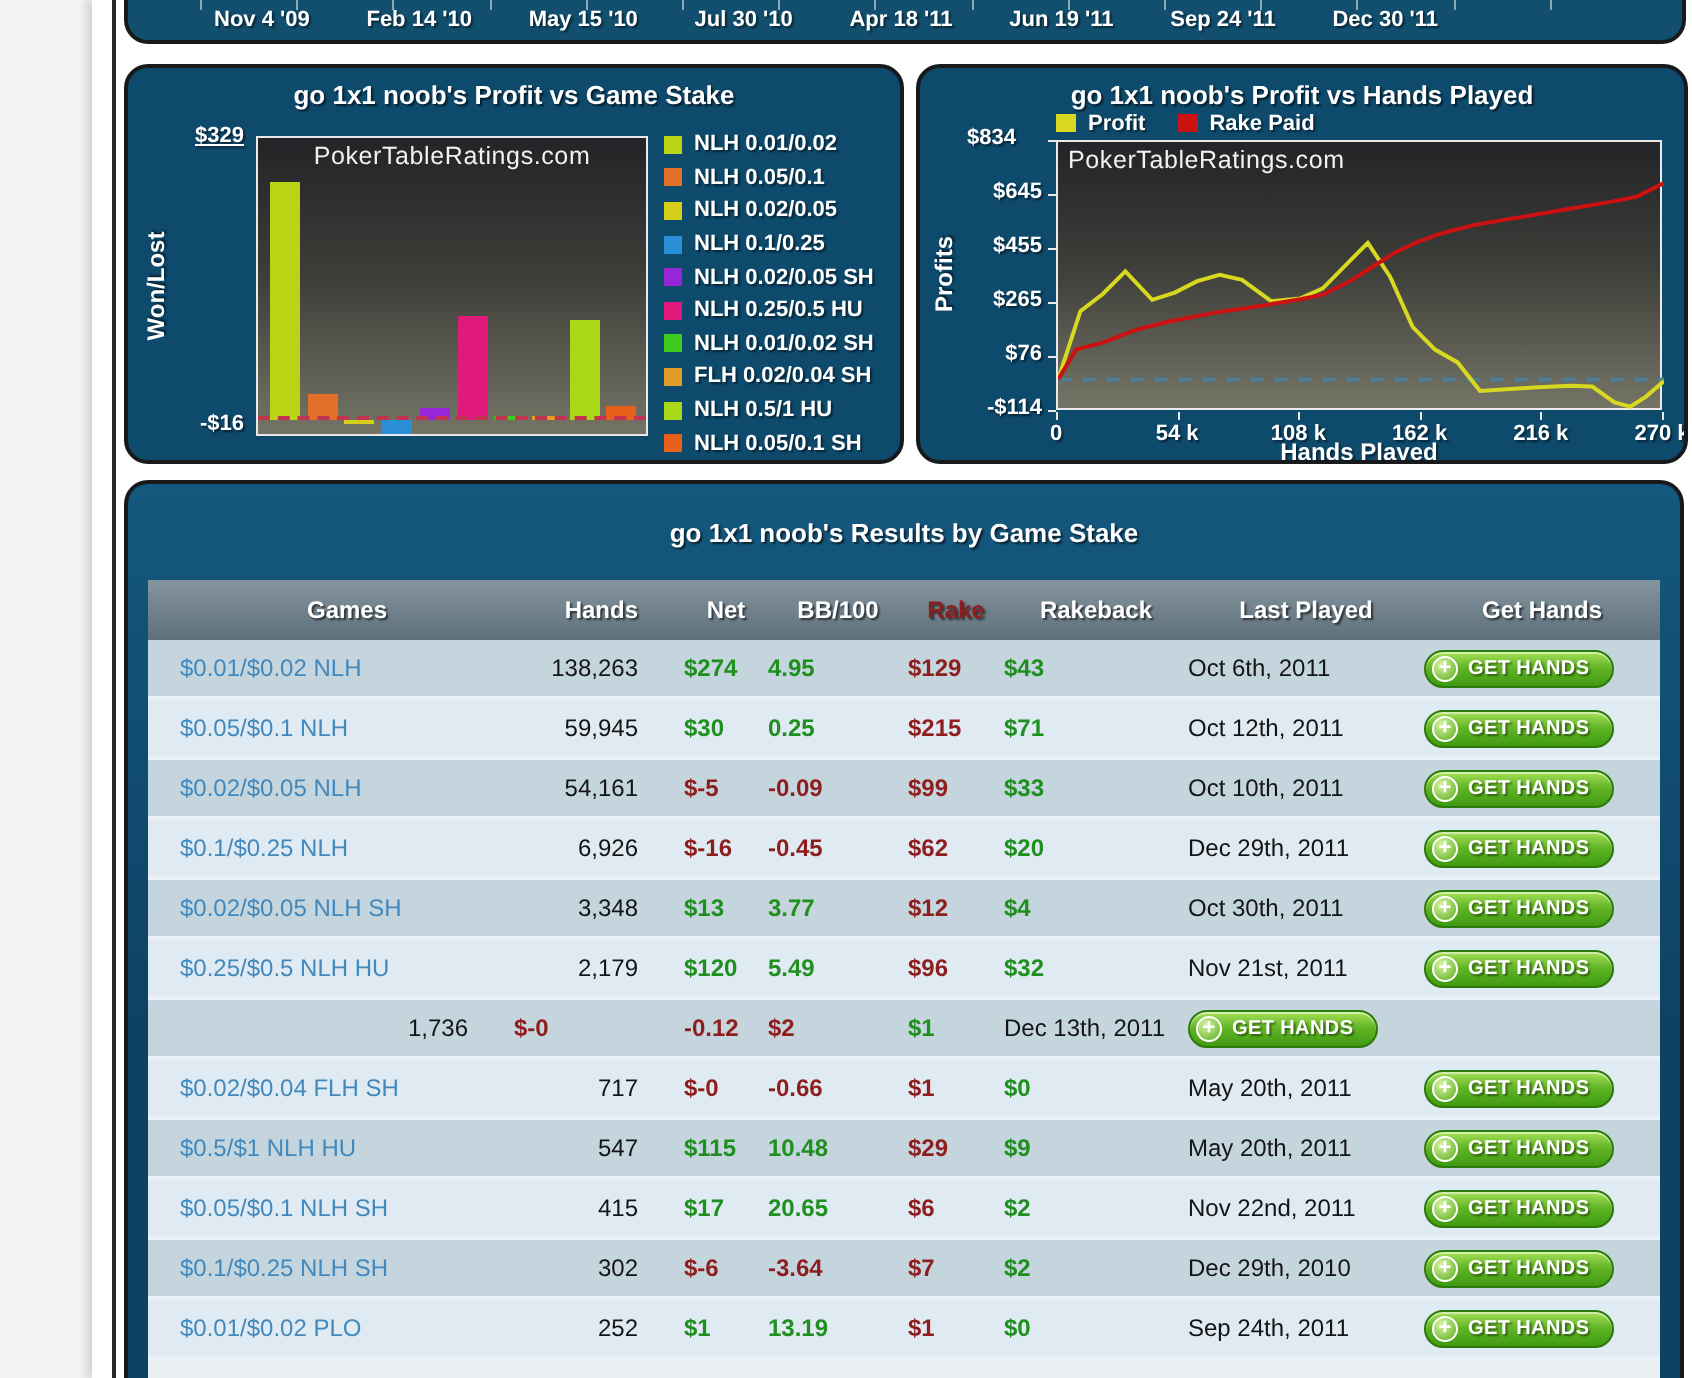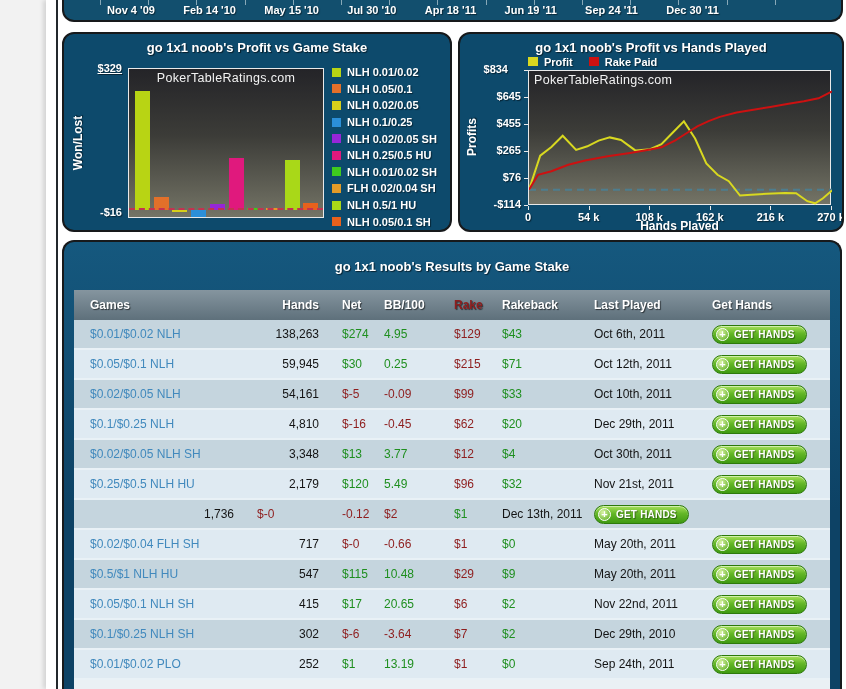--- a/index.html
+++ b/index.html
@@ -61,31 +61,31 @@
   
   .table-panel { position:absolute; left:4px; top:240px; width:780px; height:449px; background:#0e4a6c;
                  background:linear-gradient(180deg,#15587e 0%,#0d4265 60%); border:2px solid #17191b;
                  border-bottom:none; border-radius:12px 12px 0 0; overflow:hidden; }
   .table-title { height:48px; line-height:50px; text-align:center; color:#fff; font-size:13px; font-weight:bold;
                  text-shadow:1px 1px 1px rgba(0,0,0,.6); }
   .table-frame { margin:0 10px; background:#5c6e79; }
   .tgrid { display:grid; grid-template-columns:183px 85px 42px 70px 48px 92px 118px 1fr; align-items:center; }
   .thead { height:30px; background:linear-gradient(180deg,#85959f 0%,#5e707b 100%);
            background:linear-gradient(180deg,#85959f 0%,#5e707b 100%); }
-  .th { color:#fff; font-size:12px; font-weight:bold; text-shadow:1px 1px 1px rgba(0,0,0,.6); cursor:pointer; }
+  .th { color:#fff; font-size:12px; font-weight:bold; text-shadow:1px 1px 1px rgba(0,0,0,.6); cursor:pointer;text-align:center; }
   .th.games { padding-left:16px; }
   .th.hands { text-align:right; padding-right:23px; }
   .trow { height:30px; border-bottom:2px solid #e9f1f6; }
   .trow:nth-child(odd)  { background:#c5d5de; }
   .trow:nth-child(even) { background:#dfeaf2; }
   .td { font-size:12px; color:#141414; white-space:nowrap; }
   .td.games a { color:#4189bd; text-decoration:none; }
   .td.games { padding-left:16px; }
   .td.hands { text-align:right; padding-right:23px; }
-  .td.bold { font-weight:normal; }
+  .td.bold { font-weight:bold; }
   .pos { color:#1f8f1f; } .neg { color:#8e1d1d; } .rake { color:#8e1d1d; }
   .cut-row { height:13px; background:#eaf0f4; }
 
   .get-hands-btn { display:inline-flex; align-items:center; gap:5px; height:19px; padding:0 11px 0 3px;
                    background:linear-gradient(180deg,#a6e05a 0%,#63b626 45%,#3f9a12 100%);
                    border:1px solid #2c7a0a; border-radius:10px; cursor:pointer;
                    box-shadow:inset 0 1px 0 rgba(255,255,255,.5); }
   .get-hands-btn .plus-icon { width:13px; height:13px; border-radius:50%; background:radial-gradient(circle at 35% 30%,#d9f2a4,#58ad1d);
                    border:1px solid #fff; color:#fff; font-size:11px; font-weight:bold; line-height:11px;
                    text-align:center; flex:none; }
@@ -292,21 +292,21 @@
               <div class="td bold rake">$99</div>
               <div class="td bold pos">$33</div>
               <div class="td">Oct 10th, 2011</div>
               <div class="td"><button class="get-hands-btn">
                   <span class="plus-icon">+</span>
                   <span class="gh-label">GET HANDS</span>
                 </button></div>
             </div>
             <div class="trow tgrid">
               <div class="td games"><a href="#">$0.1/$0.25 NLH</a></div>
-              <div class="td hands">4,810</div>
+              <div class="td hands">6,926</div>
               <div class="td bold neg">$-16</div>
               <div class="td bold neg">-0.45</div>
               <div class="td bold rake">$62</div>
               <div class="td bold pos">$20</div>
               <div class="td">Dec 29th, 2011</div>
               <div class="td"><button class="get-hands-btn">
                   <span class="plus-icon">+</span>
                   <span class="gh-label">GET HANDS</span>
                 </button></div>
             </div>

